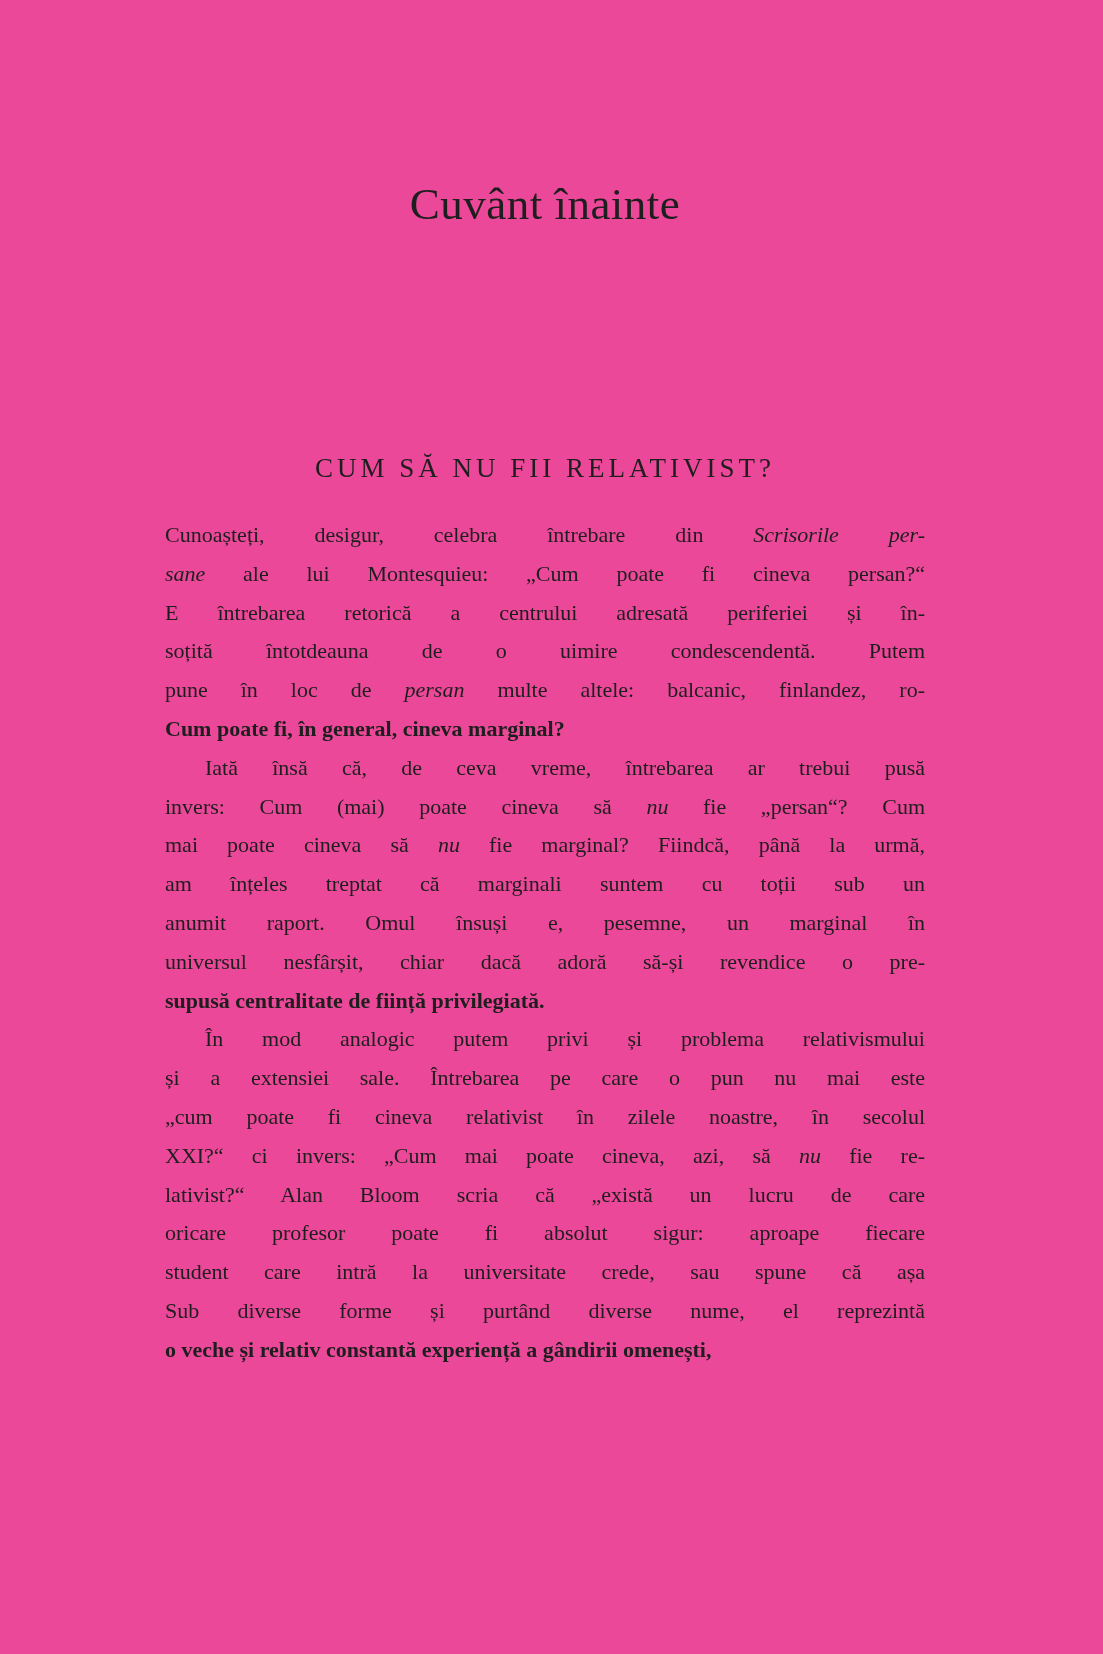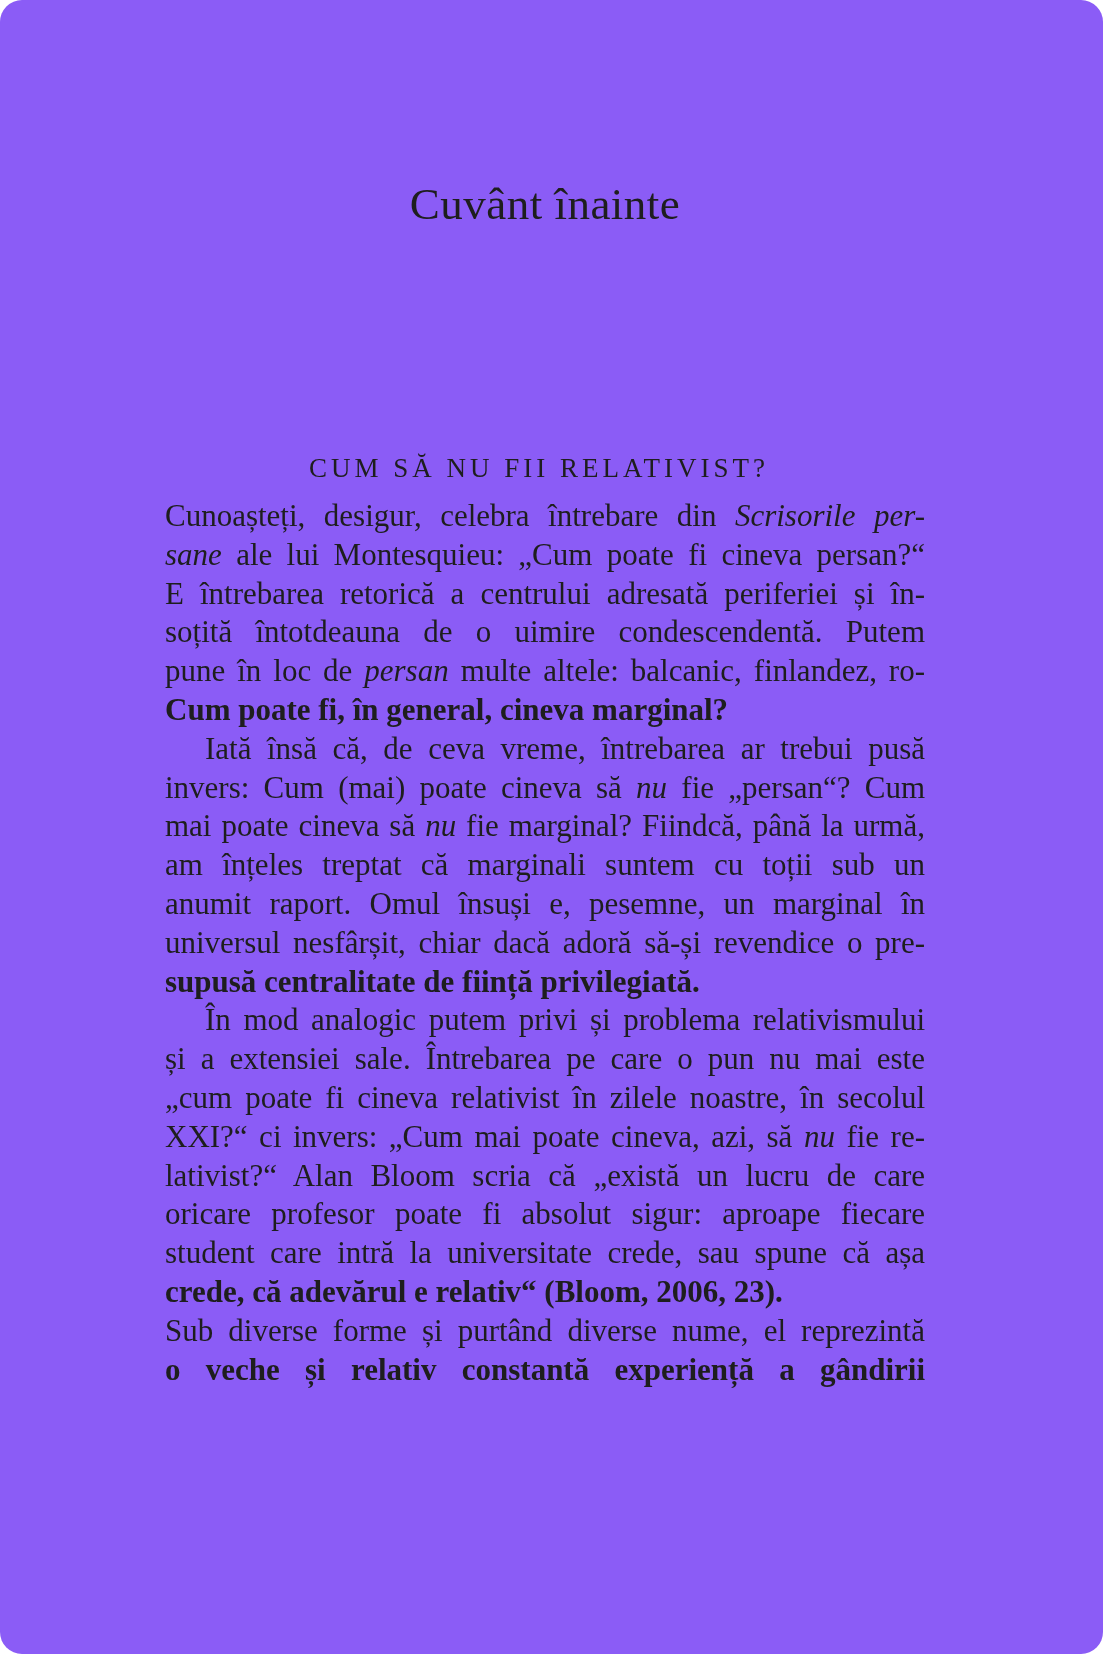--- a/index.html
+++ b/index.html
@@ -4,54 +4,53 @@
 <style>
   html, body {
     margin: 0;
     padding: 0;
     background: #ffffff;
   }
   .page {
     position: relative;
     width: 1103px;
     height: 1654px;
-    background: #8b5cf6;
+    background: #ec4899;
     color: #1e1e1e;
     font-family: "Liberation Serif", "DejaVu Serif", serif;
     overflow: hidden;
-    border-radius: 22px;
   }
   .title-block {
     position: absolute;
     left: 165px;
     top: 182px;
     width: 760px;
     text-align: center;
     font-size: 45px;
     font-weight: 400;
     line-height: 1;
     letter-spacing: 0.5px;
   }
   .heading-block {
     position: absolute;
-    left: 159px;
+    left: 165px;
     top: 455px;
     width: 760px;
     text-align: center;
     font-size: 27px;
     font-weight: 400;
     line-height: 1;
     letter-spacing: 4px;
   }
   .body-block {
     position: absolute;
     left: 165px;
-    top: 497px;
+    top: 516px;
     width: 760px;
-    font-size: 31px;
+    font-size: 22px;
     line-height: 38.8px;
   }
   .para { margin: 0; }
   .line {
     box-sizing: border-box;
     width: 100%;
     text-align: justify;
     text-align-last: justify;
     white-space: normal;
     overflow: hidden;
@@ -88,20 +87,19 @@
         <div class="line last">supusă centralitate de ființă privilegiată.</div>
       </div>
       <div class="para indent">
         <div class="line first">În mod analogic putem privi și problema relativismului</div>
         <div class="line">și a extensiei sale. Întrebarea pe care o pun nu mai este</div>
         <div class="line">„cum poate fi cineva relativist în zilele noastre, în secolul</div>
         <div class="line">XXI?“ ci invers: „Cum mai poate cineva, azi, să <i>nu</i> fie re-</div>
         <div class="line">lativist?“ Alan Bloom scria că „există un lucru de care</div>
         <div class="line">oricare profesor poate fi absolut sigur: aproape fiecare</div>
         <div class="line">student care intră la universitate crede, sau spune că așa</div>
-        <div class="line last">crede, că adevărul e relativ“ (Bloom, 2006, 23).</div>
       </div>
       <div class="para indent">
         <div class="line">Sub diverse forme și purtând diverse nume, el reprezintă</div>
         <div class="line last">o veche și relativ constantă experiență a gândirii omenești,</div>
       </div>
     </div>
 </div>
 
 </body></html>

